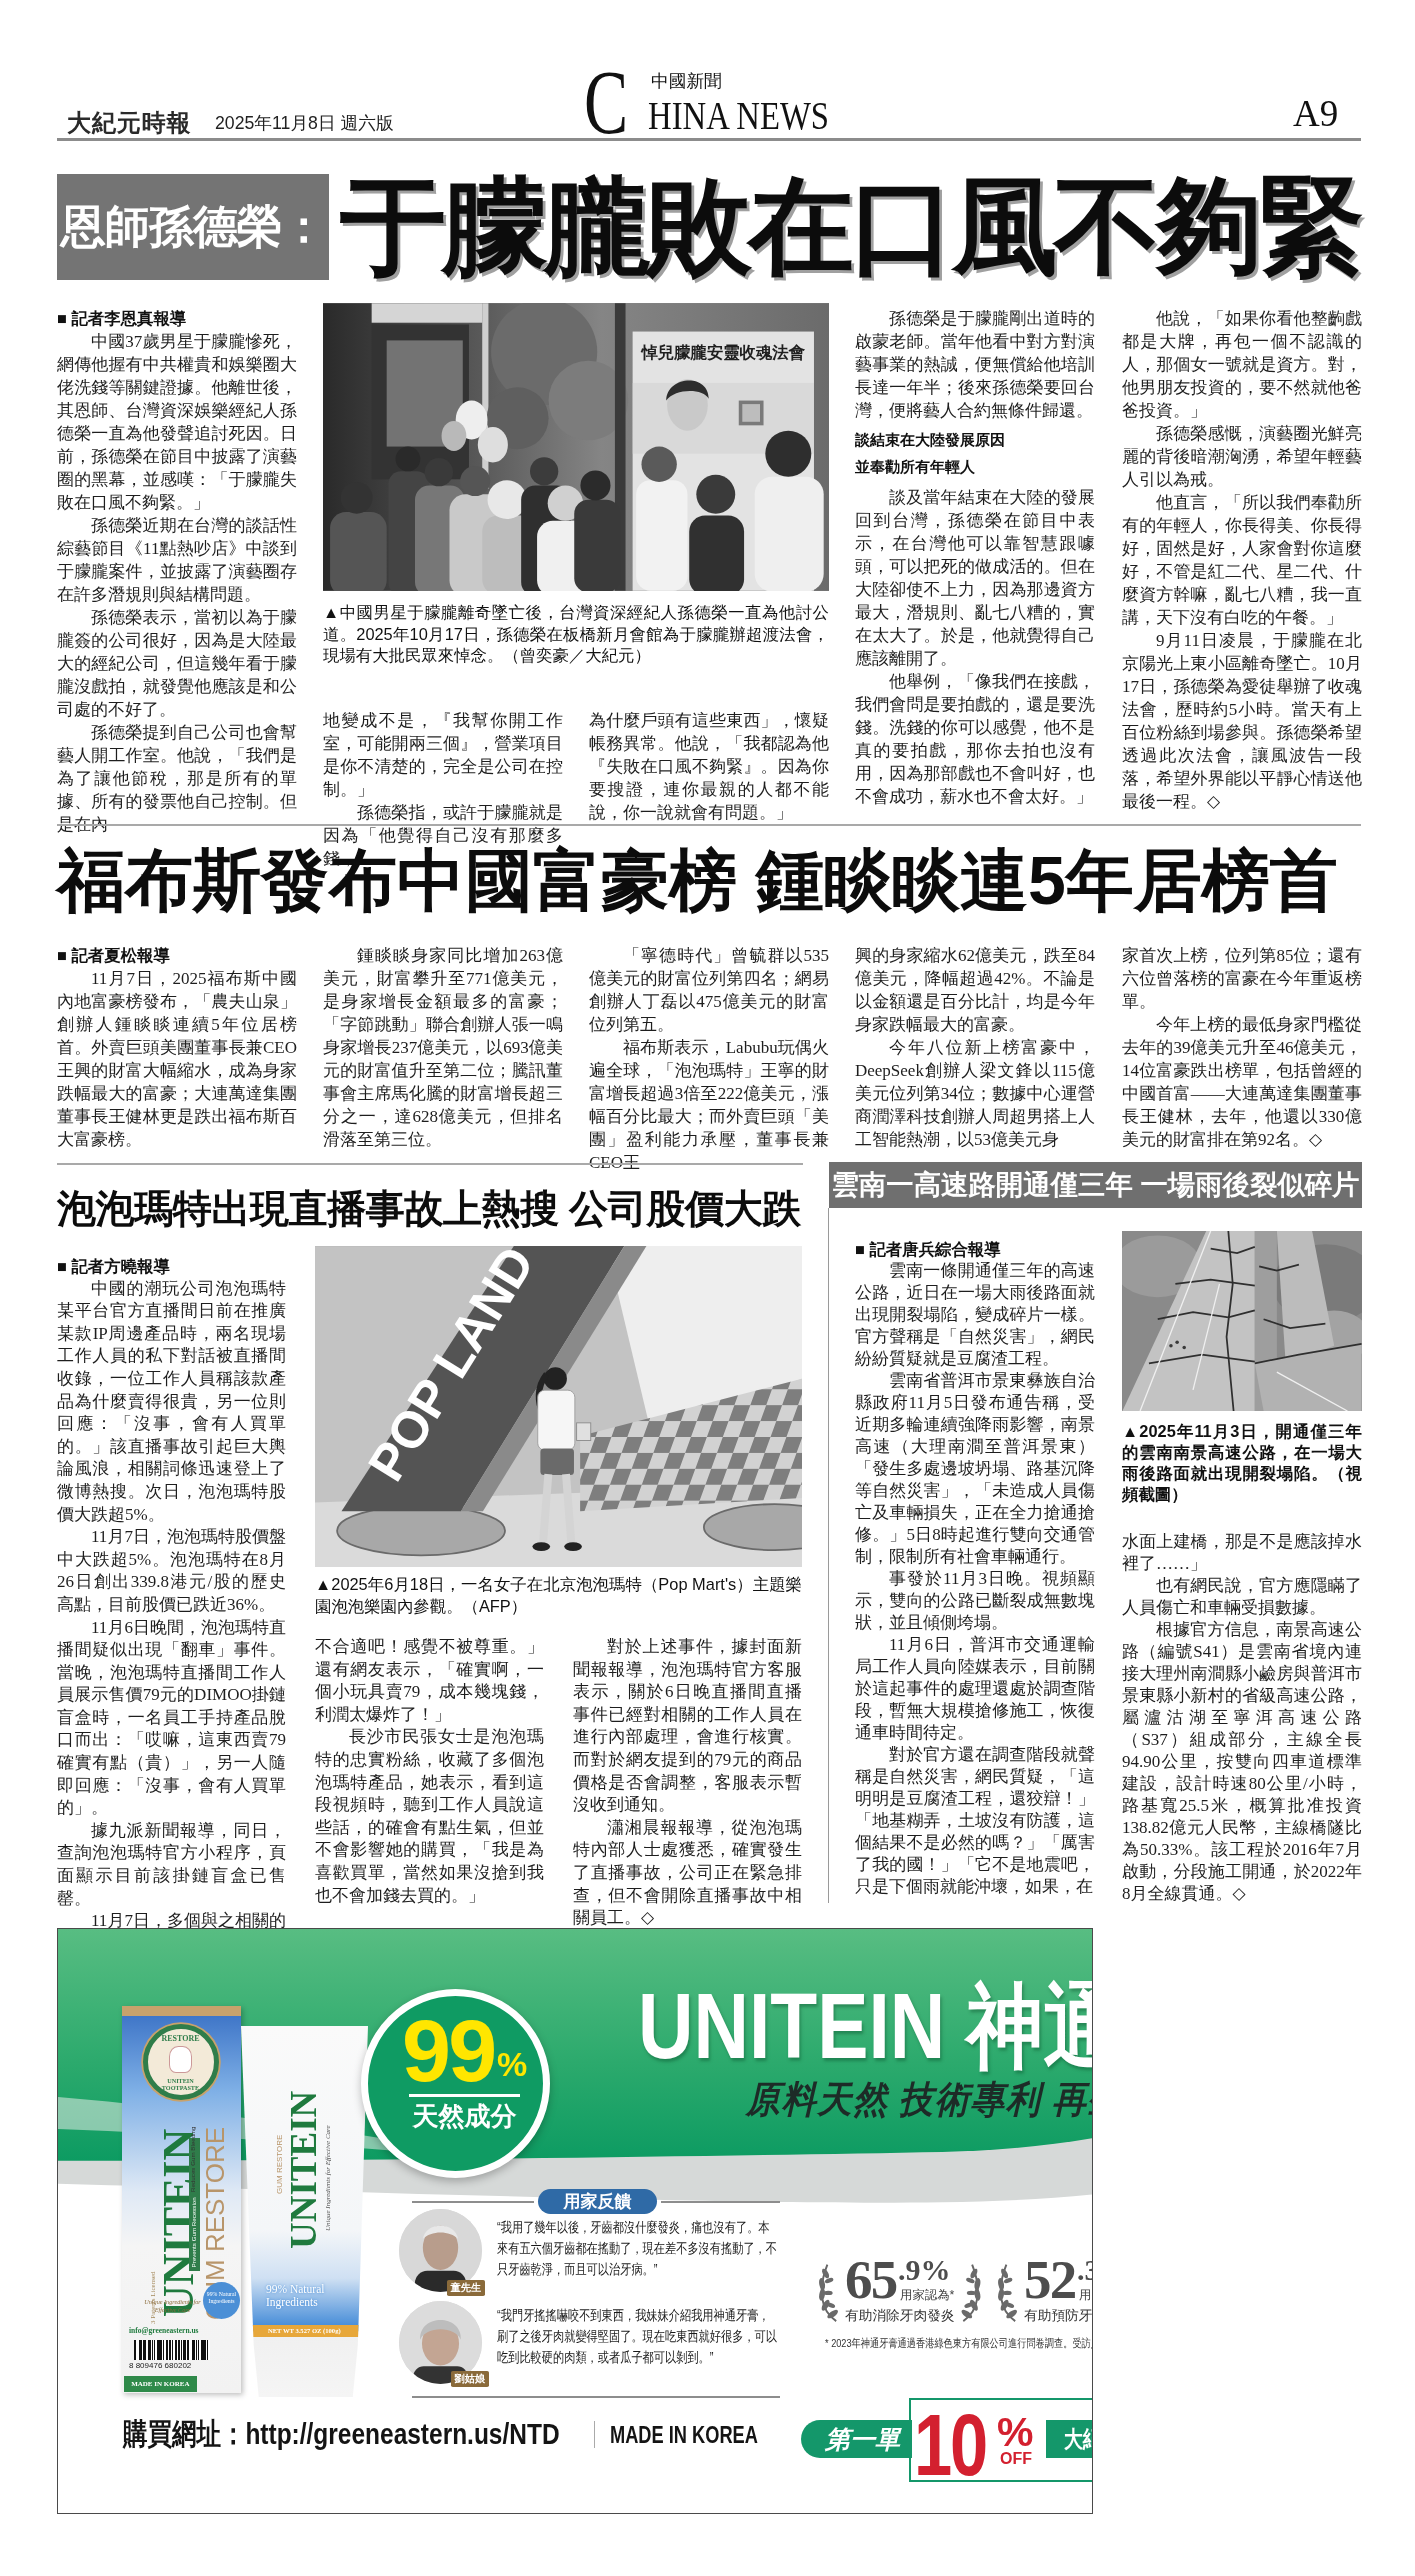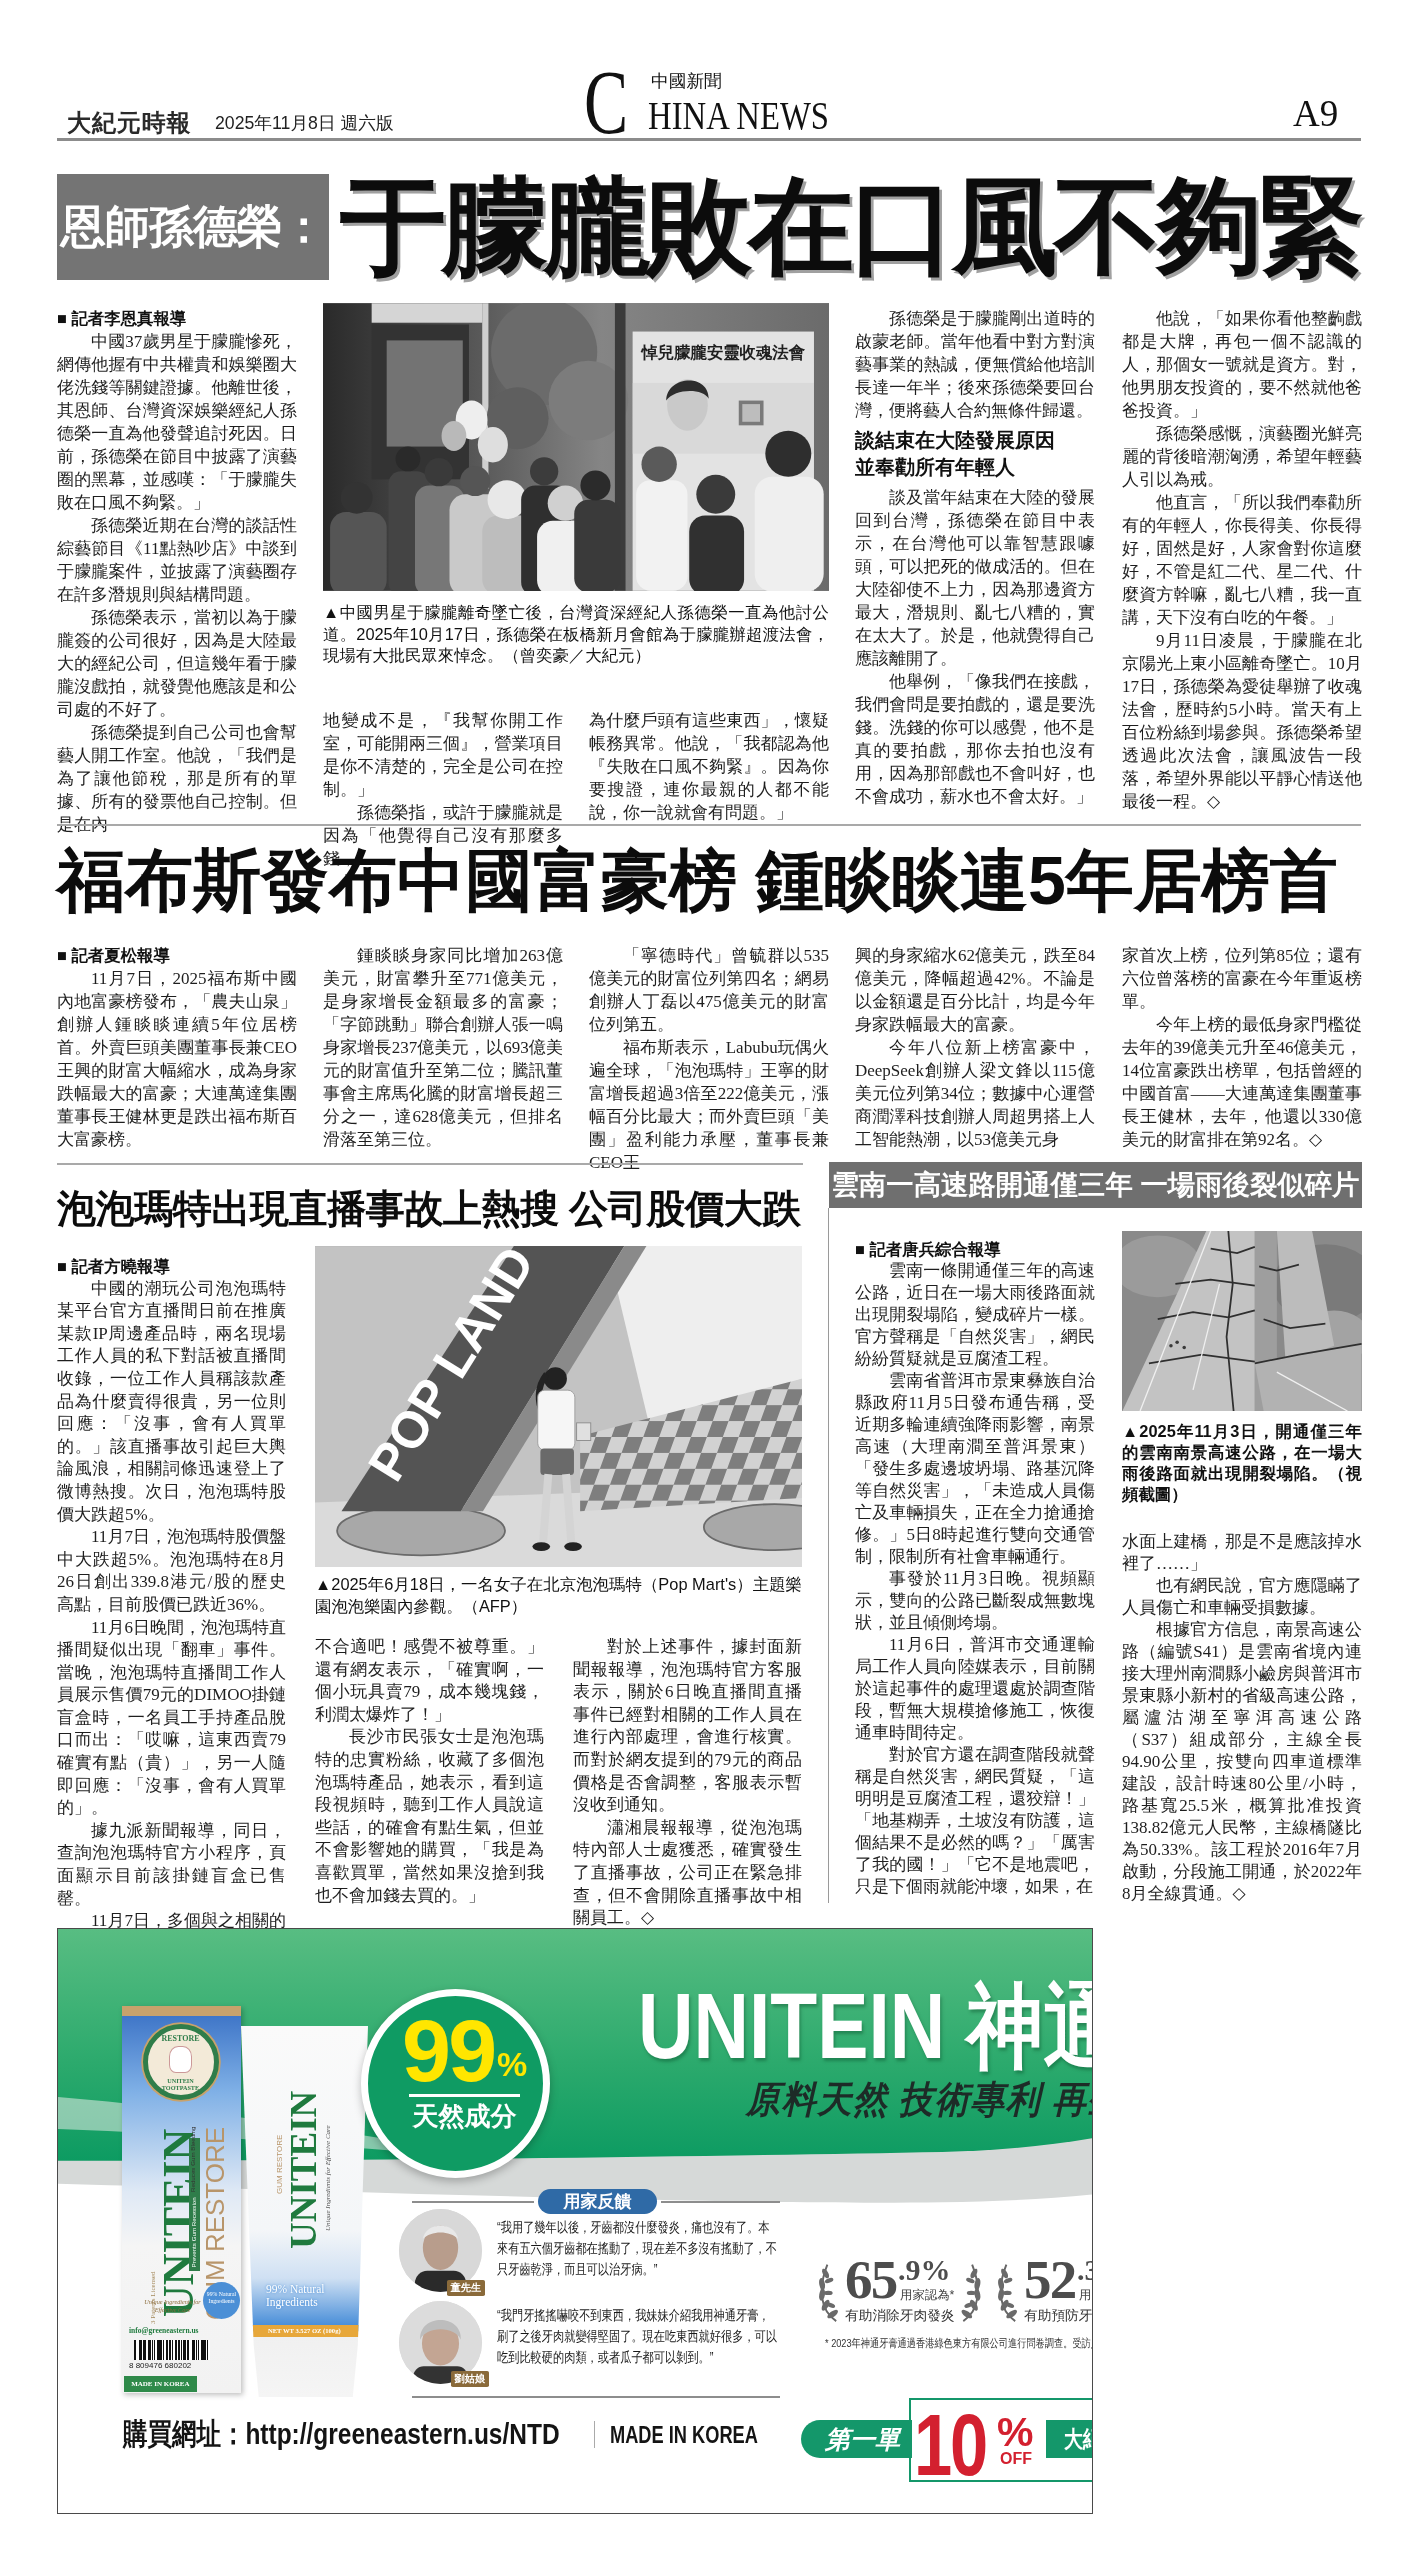--- a/index.html
+++ b/index.html
@@ -26,21 +26,21 @@
 .hl3{left:57px;top:1184px;width:746px;font-size:39px;line-height:50px;font-weight:bold;letter-spacing:-0.4px;color:#0c0c0c;}
 .hl4{left:829px;top:1162px;width:533px;height:46px;background:#6f6f6f;color:#fff;font-size:27.4px;line-height:46px;font-weight:bold;text-align:center;}
 
 
 .col{position:absolute;font-size:17px;line-height:23px;text-align:justify;text-justify:inter-character;color:#1e1e1e;margin-top:8px;}
 .col p{margin:0;text-indent:2em;}
 .col p.cont{text-indent:0;}
 .col.lh256{line-height:22.6px;}
 .col.lh252{line-height:22px;}
 .byline{font-family:"Liberation Sans","DejaVu Sans",sans-serif;font-weight:bold;font-size:16.4px;color:#111;}
-.subhead{font-family:"Liberation Sans","DejaVu Sans",sans-serif;font-weight:bold;font-size:20px;line-height:26.5px;color:#111;margin:5.3px 0 5.3px;}
+.subhead{font-family:"Liberation Sans","DejaVu Sans",sans-serif;font-weight:bold;font-size:15px;line-height:26.5px;color:#111;margin:5.3px 0 5.3px;}
 .subhead div{white-space:nowrap;}
 .caption{position:absolute;font-family:"Liberation Sans","DejaVu Sans",sans-serif;font-size:16.4px;line-height:21.7px;color:#111;text-align:justify;}
 .rule{position:absolute;background:#a9a9a9;height:1.8px;}
 .vrule{position:absolute;background:#9a9a9a;width:0.9px;}
 .photo{position:absolute;overflow:hidden;background:#888;}
 .photo svg{display:block;}
 
 
 .ad{position:absolute;left:57px;top:1928px;width:1036px;height:586px;border:1.8px solid #4a4a4a;background:#fff;overflow:hidden;font-family:"Liberation Sans","DejaVu Sans",sans-serif;}
 .ad .a{position:absolute;}

